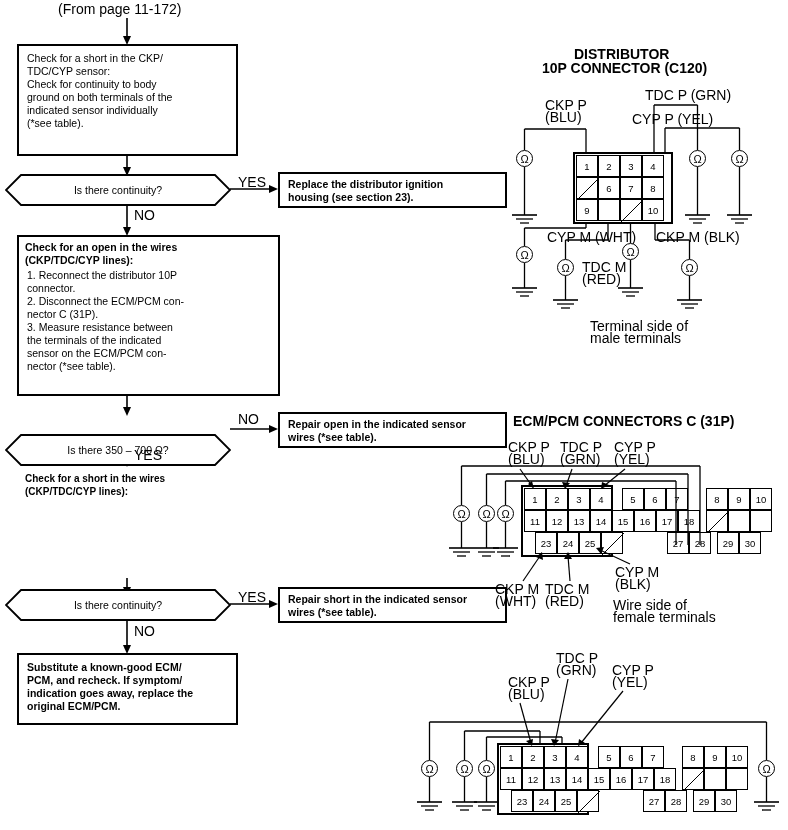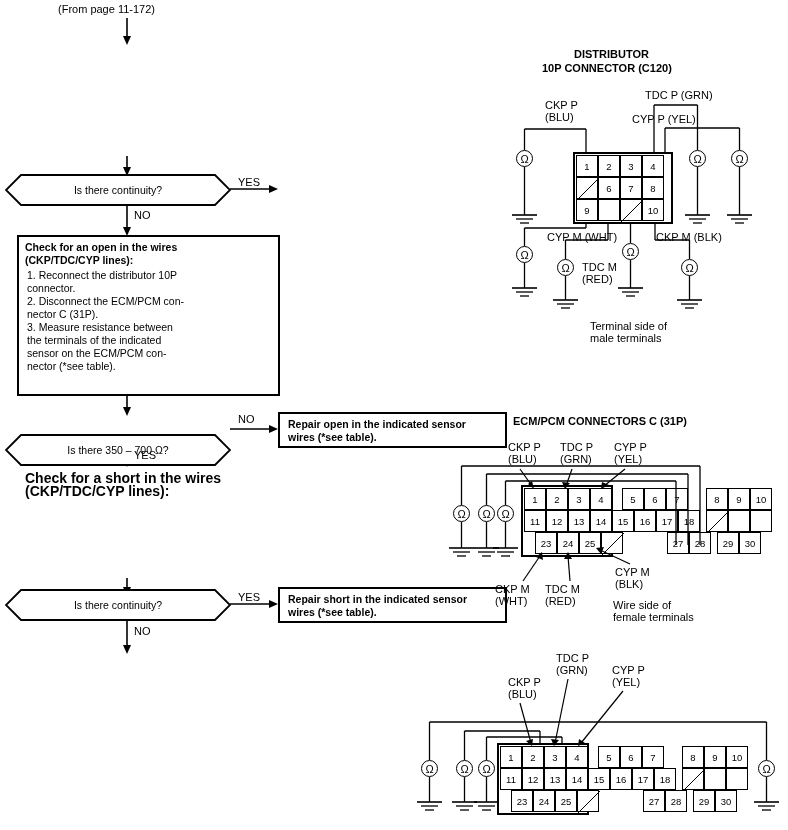--- a/index.html
+++ b/index.html
@@ -38,21 +38,21 @@
     position: absolute;
     left: 0; top: 0;
     width: 100%; height: 100%;
     display: flex;
     align-items: center;
     justify-content: center;
     font-size: 10.5px;
   }
   .lbl {
     position: absolute;
-    font-size: 11px;
+    font-size: 14px;
     line-height: 12px;
     white-space: pre-line;
   }
   .lbl.bold { font-weight: bold; padding-left: 8px; }
   .conn {
     position: absolute;
     border: 2px solid #000;
     box-sizing: border-box;
     background: #fff;
   }
@@ -118,30 +118,42 @@
     <line x1="127" y1="578" x2="127" y2="590" stroke="#000" stroke-width="1.6"></line>
     <polygon points="127,596 123,587 131,587" fill="#000"></polygon>
 
     <line x1="230" y1="604" x2="272" y2="604" stroke="#000" stroke-width="1.6"></line>
     <polygon points="278,604 269,600 269,608" fill="#000"></polygon>
 
     <line x1="127" y1="620" x2="127" y2="648" stroke="#000" stroke-width="1.6"></line>
     <polygon points="127,654 123,645 131,645" fill="#000"></polygon>
   </svg>
 
+  <div class="box abs" style="left:17px; top:44px; width:221px; height:112px;">
+    <div class="txt" style="font-weight:normal;">Check for a short in the CKP/
+TDC/CYP sensor:
+Check for continuity to body
+ground on both terminals of the
+indicated sensor individually
+(*see table).</div>
+  </div>
 
   <div class="hexwrap" style="left:5px; top:174px; width:226px; height:32px;">
     <svg width="226" height="32">
       <polygon points="16,1 210,1 225,16 210,31 16,31 1,16" fill="#fff" stroke="#000" stroke-width="1.8"></polygon>
     </svg>
     <div class="hexlabel">Is there continuity?</div>
   </div>
   <div class="lbl" style="left:238px; top:176px;">YES</div>
   <div class="lbl" style="left:134px; top:209px;">NO</div>
 
+  <div class="box abs" style="left:278px; top:172px; width:229px; height:36px; display:flex; align-items:center;">
+    <div class="txt bold">Replace the distributor ignition
+housing (see section 23).</div>
+  </div>
 
   <div class="box abs" style="left:17px; top:235px; width:263px; height:161px;">
     <div class="txt">Check for an open in the wires
 (CKP/TDC/CYP lines):
 1.  Reconnect the distributor 10P
      connector.
 2.  Disconnect the ECM/PCM con-
      nector C (31P).
 3.  Measure resistance between
      the terminals of the indicated
@@ -158,37 +170,43 @@
     <div class="hexlabel">Is there 350 – 700 Ω?</div>
   </div>
   <div class="lbl" style="left:238px; top:413px;">NO</div>
   <div class="lbl" style="left:134px; top:449px;">YES</div>
 
   <div class="box abs" style="left:278px; top:412px; width:229px; height:36px; display:flex; align-items:center;">
     <div class="txt bold">Repair open in the indicated sensor
 wires (*see table).</div>
   </div>
 
-  <div class="abs" style="left:25px; top:472px; width:206px; height:27px; font-size:14px; line-height:13.2px; font-weight:bold; background:#fff; white-space:pre-line;">Check for a short in the wires
+  <div class="abs" style="left:25px; top:472px; width:206px; height:27px; font-size:10px; line-height:13.2px; font-weight:bold; background:#fff; white-space:pre-line;">Check for a short in the wires
 (CKP/TDC/CYP lines):</div>
 
   <div class="hexwrap" style="left:5px; top:589px; width:226px; height:32px;">
     <svg width="226" height="32">
       <polygon points="16,1 210,1 225,16 210,31 16,31 1,16" fill="#fff" stroke="#000" stroke-width="1.8"></polygon>
     </svg>
     <div class="hexlabel">Is there continuity?</div>
   </div>
   <div class="lbl" style="left:238px; top:591px;">YES</div>
   <div class="lbl" style="left:134px; top:625px;">NO</div>
 
   <div class="box abs" style="left:278px; top:587px; width:229px; height:36px; display:flex; align-items:center;">
     <div class="txt bold">Repair short in the indicated sensor
 wires (*see table).</div>
   </div>
 
+  <div class="box abs" style="left:17px; top:653px; width:221px; height:72px;">
+    <div class="txt bold">Substitute a known-good ECM/
+PCM, and recheck. If symptom/
+indication goes away, replace the
+original ECM/PCM.</div>
+  </div>
 
   <div class="lbl bold" style="left:566px; top:48px;">DISTRIBUTOR</div>
   <div class="lbl bold" style="left:534px; top:62px;">10P CONNECTOR (C120)</div>
 
   <div class="lbl" style="left:545px; top:99px;">CKP P
 (BLU)</div>
   <div class="lbl" style="left:645px; top:89px;">TDC P (GRN)</div>
   <div class="lbl" style="left:632px; top:113px;">CYP P (YEL)</div>
   <div class="lbl" style="left:527px; top:231px;margin-left:20px;">CYP M (WHT)</div>
   <div class="lbl" style="left:656px; top:231px;">CKP M (BLK)</div>

